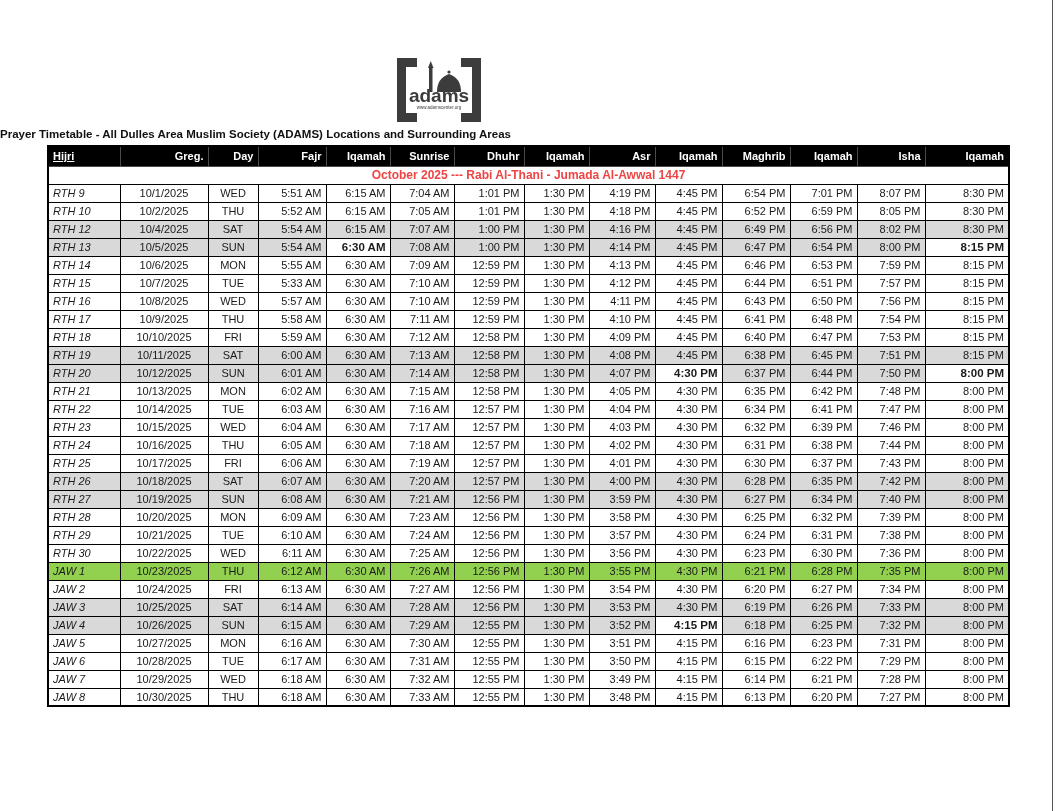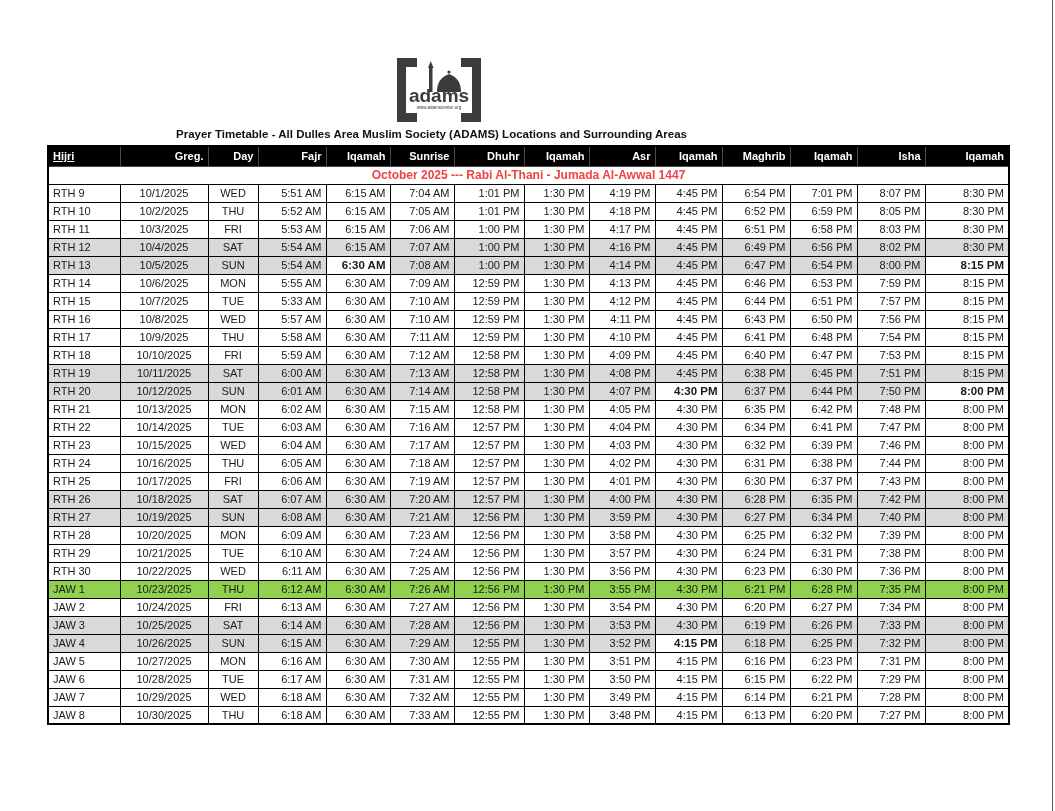--- a/index.html
+++ b/index.html
@@ -9,21 +9,21 @@
   }
   *{box-sizing:border-box;}
   html,body{margin:0;padding:0;}
   body{
     width:1055px;height:811px;position:relative;background:#ffffff;
     font-family:"Liberation Sans","DejaVu Sans",sans-serif;color:#1a1a1a;
     overflow:hidden;
   }
   .logo-wrap{position:absolute;top:56px;left:0;width:849px;display:flex;justify-content:center;padding-left:28px;}
   .doc-title{
-    position:absolute;top:128px;left:0;width:863px;text-align:center;
+    position:absolute;top:128px;left:0;width:863px;
     font-size:11.5px;font-weight:bold;color:#111;
   }
   table.timetable{
     position:absolute;left:47px;top:145px;width:961px;
     border-collapse:collapse;table-layout:fixed;
     border:2px solid var(--grid);
     font-size:11px;
   }
   table.timetable col.c0{width:72px}  table.timetable col.c1{width:88px}
   table.timetable col.c2{width:50px}  table.timetable col.c3{width:68px}
@@ -42,21 +42,21 @@
     background:var(--banner-bg);color:#ef4444;font-weight:bold;font-size:12px;
     text-align:center;height:19px;border:1px solid var(--grid);padding:0;
     white-space:pre;
   }
   table.timetable td{
     border:1px solid var(--grid);height:18px;padding:0 4px;
     white-space:nowrap;overflow:hidden;background:#fff;
   }
   tr.weekend td{background:var(--weekend-bg);}
   tr.hijri-start td{background:var(--highlight-bg);}
-  td.a-left{text-align:left;} td.a-center{text-align:center;} td.a-right{text-align:right;}
+  td.a-left{text-align:left;font-style:italic;} td.a-center{text-align:center;} td.a-right{text-align:right;}
   td.chg{font-weight:bold;background:#ffffff !important;font-size:11.5px;}
   .edge-line{position:absolute;top:0;right:2px;width:1px;height:811px;background:#555;}
   
   .logo-svg text{font-family:"Liberation Sans","DejaVu Sans",sans-serif;}
 </style>
 </head>
 <body>
 
 <div class="logo-wrap">
   <svg class="logo-svg" width="104" height="72" viewBox="0 0 104 72">
@@ -142,36 +142,20 @@
         <td class="a-right">7:05 AM</td>
         <td class="a-right">1:01 PM</td>
         <td class="a-right">1:30 PM</td>
         <td class="a-right">4:18 PM</td>
         <td class="a-right">4:45 PM</td>
         <td class="a-right">6:52 PM</td>
         <td class="a-right">6:59 PM</td>
         <td class="a-right">8:05 PM</td>
         <td class="a-right">8:30 PM</td>
       </tr>
-      <tr>
-        <td class="a-left">RTH 11</td>
-        <td class="a-center">10/3/2025</td>
-        <td class="a-center">FRI</td>
-        <td class="a-right">5:53 AM</td>
-        <td class="a-right">6:15 AM</td>
-        <td class="a-right">7:06 AM</td>
-        <td class="a-right">1:00 PM</td>
-        <td class="a-right">1:30 PM</td>
-        <td class="a-right">4:17 PM</td>
-        <td class="a-right">4:45 PM</td>
-        <td class="a-right">6:51 PM</td>
-        <td class="a-right">6:58 PM</td>
-        <td class="a-right">8:03 PM</td>
-        <td class="a-right">8:30 PM</td>
-      </tr>
       <tr class="weekend">
         <td class="a-left">RTH 12</td>
         <td class="a-center">10/4/2025</td>
         <td class="a-center">SAT</td>
         <td class="a-right">5:54 AM</td>
         <td class="a-right">6:15 AM</td>
         <td class="a-right">7:07 AM</td>
         <td class="a-right">1:00 PM</td>
         <td class="a-right">1:30 PM</td>
         <td class="a-right">4:16 PM</td>

